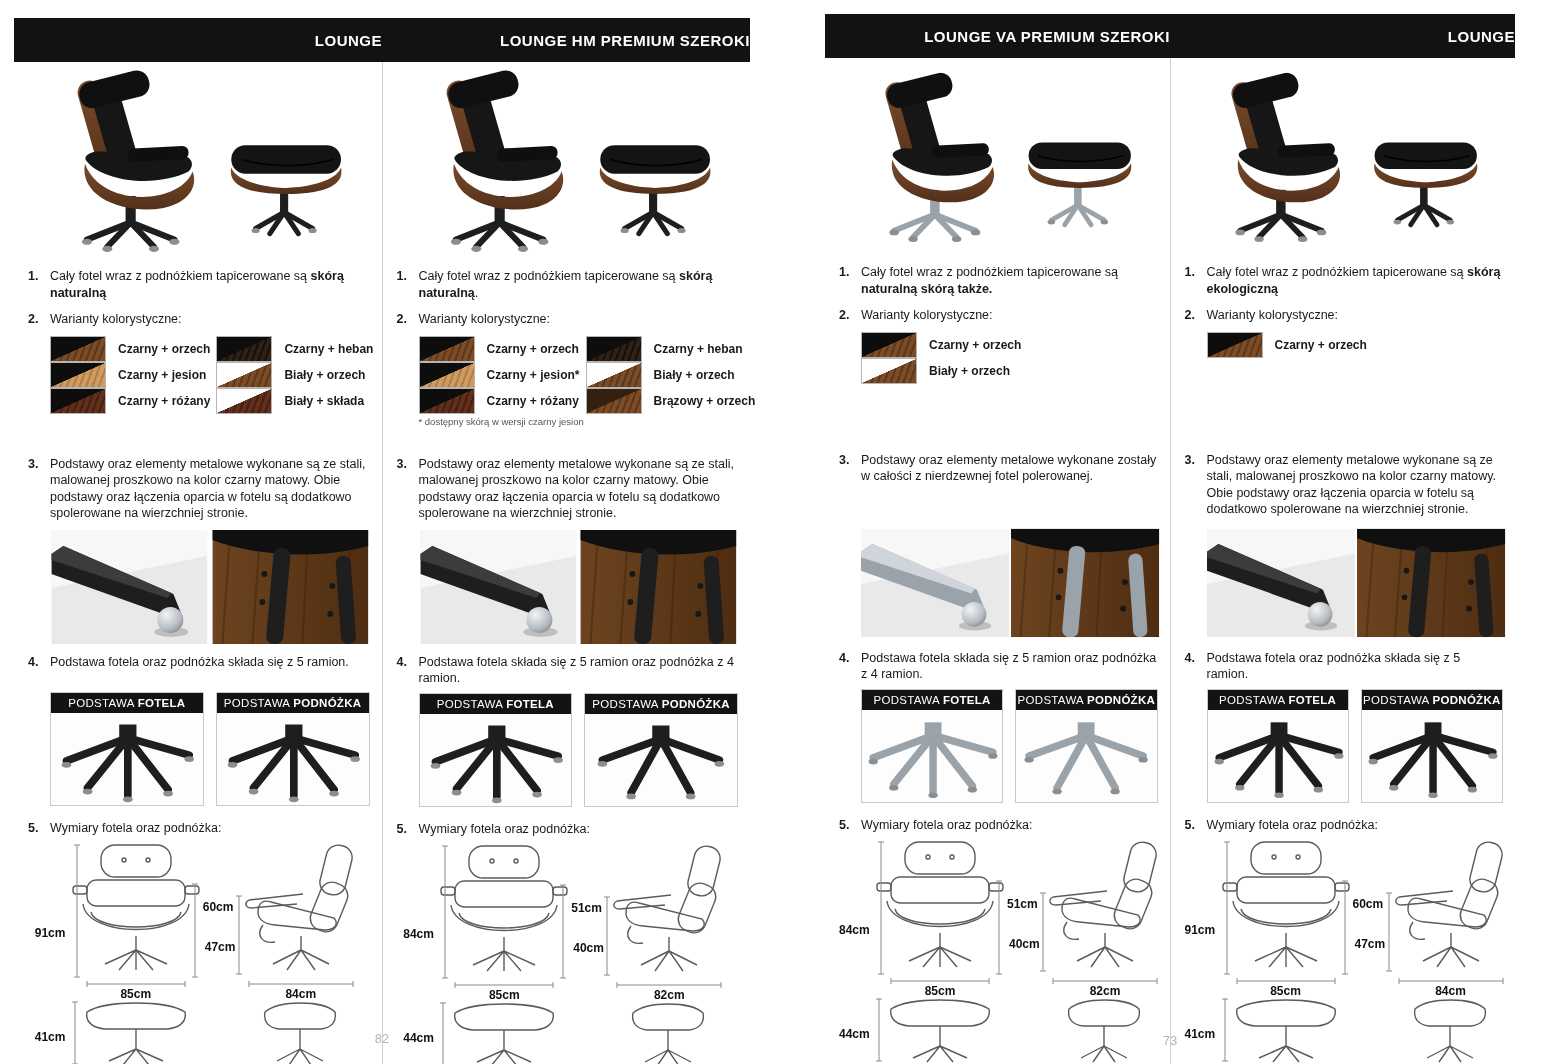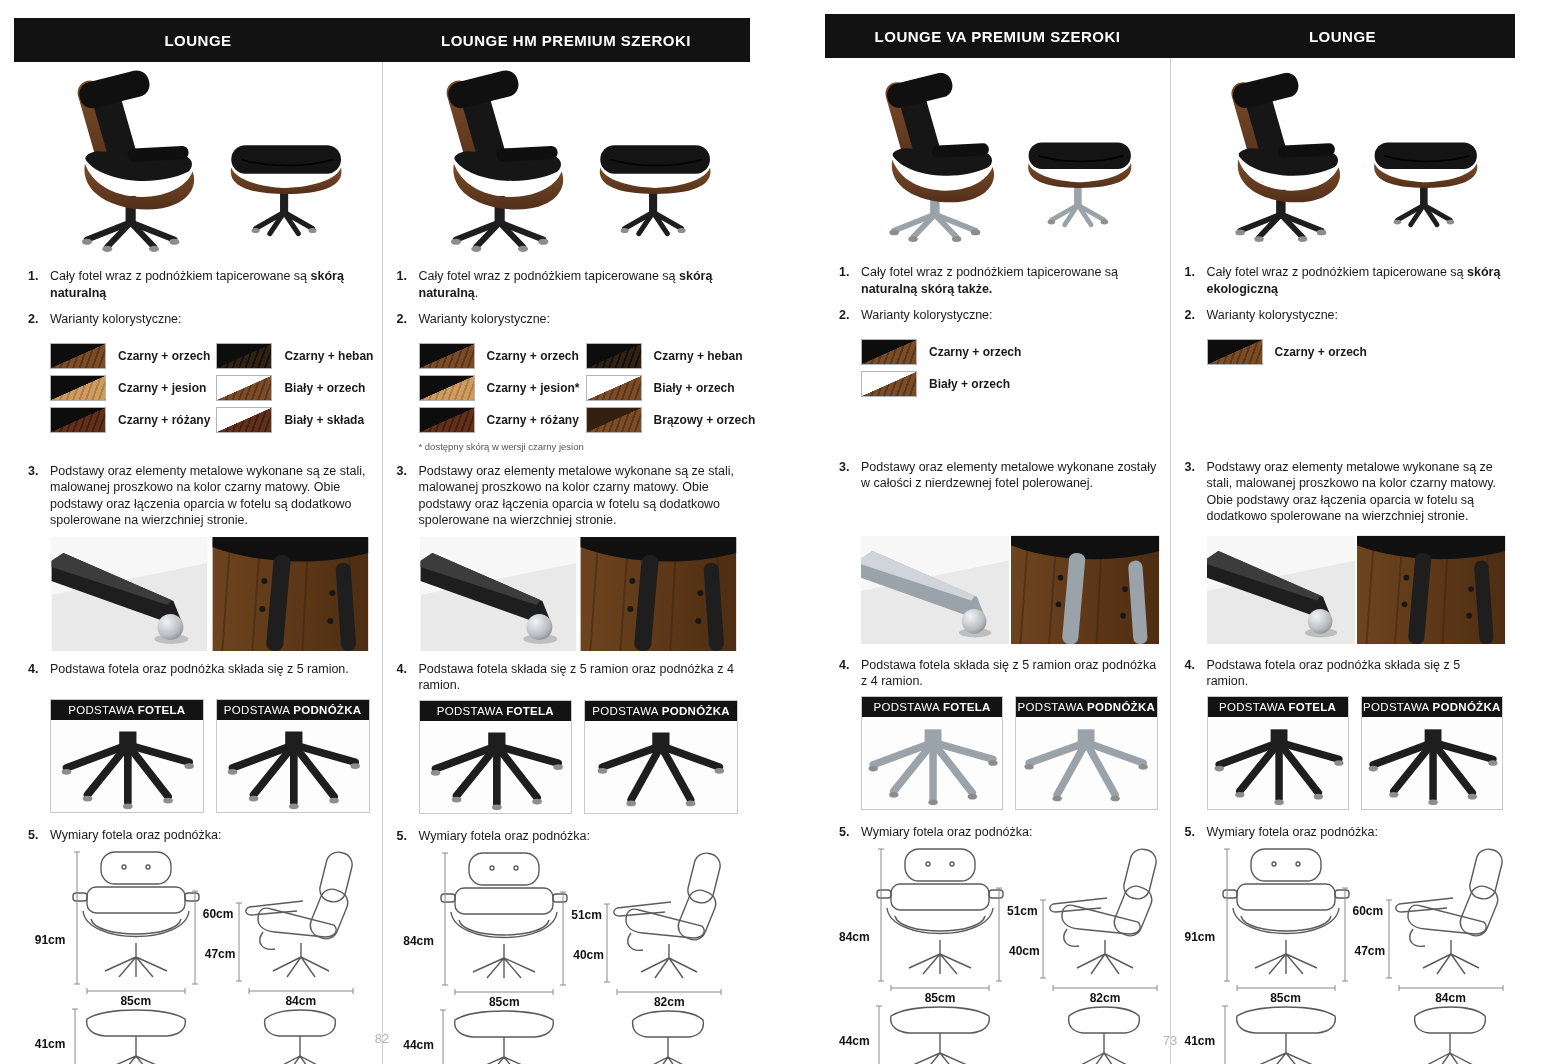--- a/index.html
+++ b/index.html
@@ -1,33 +1,33 @@
 <!DOCTYPE html>
 <html><head>
 <meta charset="utf-8">
 <style>
   html,body{margin:0;padding:0;background:#fff;}
   body{width:1560px;height:1064px;position:relative;font-family:"Liberation Sans","DejaVu Sans",sans-serif;color:#1a1a1a;overflow:hidden;}
   .page{position:absolute;background:#fff;}
   .page-left{left:14px;top:18px;width:736px;height:1028px;}
   .page-right{left:825px;top:14px;width:690px;height:1034px;}
   .hdr{display:flex;background:#121212;height:44px;align-items:center;}
-  .hdr .t{flex:1;text-align:center;color:#fff;font-weight:bold;font-size:15px;letter-spacing:.5px;}
+  .hdr .t{flex:1;text-align:right;color:#fff;font-weight:bold;font-size:15px;letter-spacing:.5px;}
   .cols{display:flex;align-items:stretch;}
   .col{flex:1;padding:0 10px 0 14px;min-width:0;}
   .col.first{border-right:1px solid #cfcfcf;}
   .metal-black{--metal:#1e1e1e;--metal-hi:#3c3c3c;}
   .metal-chrome{--metal:#9aa2aa;--metal-hi:#cfd5da;}
   .photo{height:188px;margin:8px 4px 10px 4px;}
   .photo svg{width:100%;height:100%;}
   .li{display:flex;gap:5px;font-size:12.5px;line-height:1.32;margin-top:10px;}
   .li .num{font-weight:bold;flex:none;width:17px;}
   .item1{min-height:32px;margin-top:4px;}
   .item3{min-height:66px;}
-  .swatch-area{display:grid;grid-template-columns:1fr 1fr;gap:6px 6px;padding-left:22px;height:110px;align-content:start;margin-top:15px;}
+  .swatch-area{display:grid;grid-template-columns:1fr 1fr;gap:0 6px;padding-left:22px;height:110px;align-content:start;margin-top:8px;}
   .swatch-area.one{grid-template-columns:1fr;}
   .sw-row{display:flex;align-items:center;gap:12px;}
   .sw{width:56px;height:26px;border:1px solid #b5b5b5;flex:none;box-sizing:border-box;}
   .sw-label{font-size:12px;font-weight:bold;white-space:nowrap;}
   .footnote{grid-column:1/-1;font-size:9.5px;color:#555;margin-top:2px;}
   .sw-cz-orzech{background:linear-gradient(to bottom right,#0d0d0d 49.6%,rgba(0,0,0,0) 50.4%),repeating-linear-gradient(110deg,#7b4c28 0 4px,#5f3618 4px 6px);}
   .sw-cz-jesion{background:linear-gradient(to bottom right,#0d0d0d 49.6%,rgba(0,0,0,0) 50.4%),repeating-linear-gradient(110deg,#cc9c63 0 4px,#b27e42 4px 6px);}
   .sw-cz-rozany{background:linear-gradient(to bottom right,#0d0d0d 49.6%,rgba(0,0,0,0) 50.4%),repeating-linear-gradient(110deg,#61301c 0 4px,#471f10 4px 6px);}
   .sw-cz-heban{background:linear-gradient(to bottom right,#0d0d0d 49.6%,rgba(0,0,0,0) 50.4%),repeating-linear-gradient(110deg,#2e2115 0 4px,#190f07 4px 6px);}
   .sw-bi-orzech{background:linear-gradient(to bottom right,#ffffff 49.6%,rgba(0,0,0,0) 50.4%),repeating-linear-gradient(110deg,#7b4c28 0 4px,#5f3618 4px 6px);}

